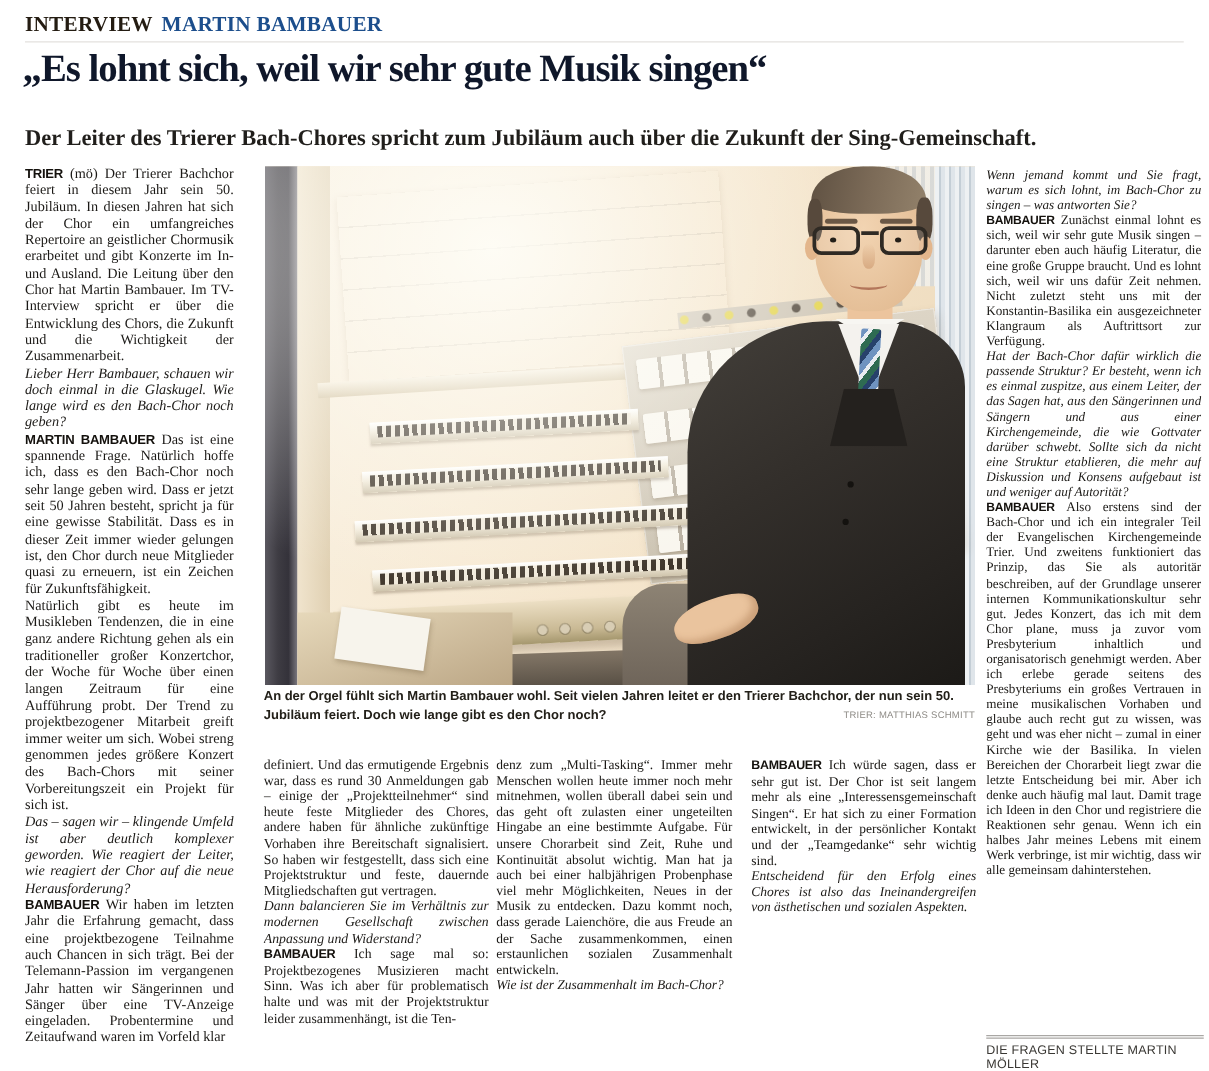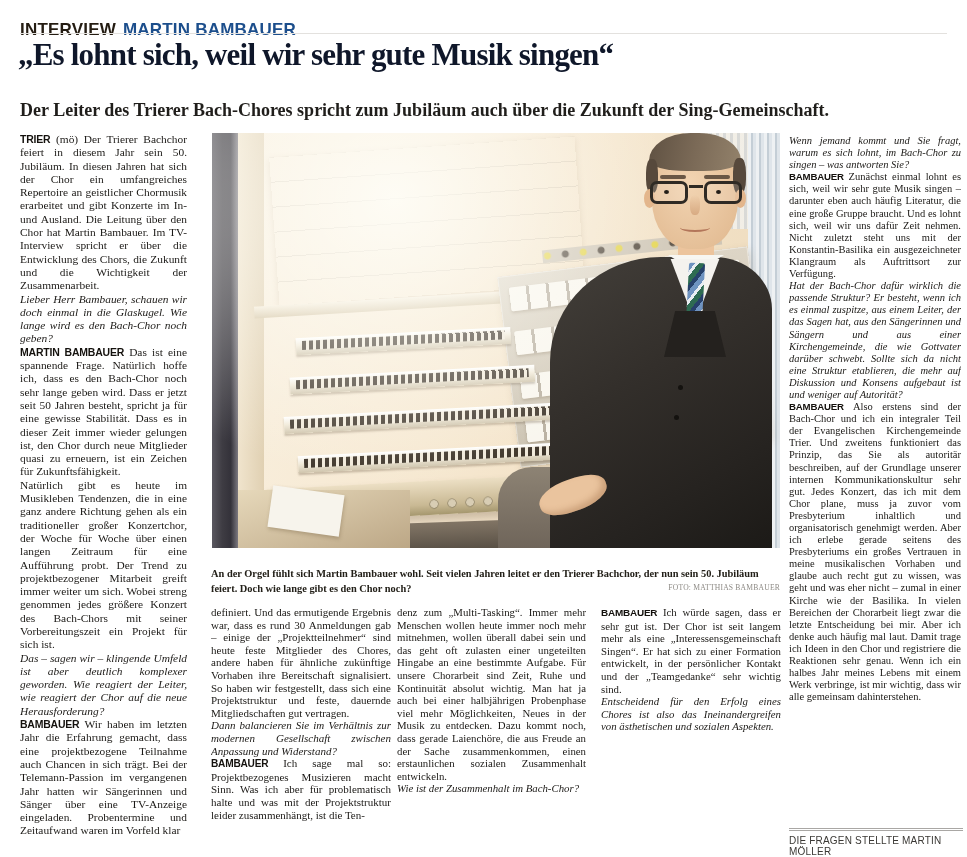--- a/index.html
+++ b/index.html
@@ -4,21 +4,21 @@
 <style>
   :root { --accent:#1c4e8c; }
   * { margin:0; padding:0; box-sizing:border-box; }
   html,body { background:#fff; }
   .page {
     position:relative; width:967px; height:857px; margin:0 auto;
     background:#ffffff; overflow:hidden; color:#1b1916;
     font-family:"Liberation Serif","DejaVu Serif",serif;
   }
   
-  .kicker { position:absolute; left:20px; top:20px; font-family:Liberation Sans, sans-serif; font-weight:bold; font-size:17px; letter-spacing:.2px; white-space:nowrap; }
+  .kicker { position:absolute; left:20px; top:10px; font-family:Liberation Serif, serif; font-weight:bold; font-size:17px; letter-spacing:.2px; white-space:nowrap; }
   .kicker .k-label { color:#241c12; }
   .kicker .k-name  { color:var(--accent); margin-left:7px; }
   .kicker-rule { position:absolute; left:20px; right:20px; top:33px; height:1px; background:#e3e1de; }
   .headline { position:absolute; left:18px; top:37px; width:932px; font-size:31px; font-weight:700; letter-spacing:-0.8px; color:#0f172a; line-height:1.15; white-space:nowrap; }
   .subtitle { position:absolute; left:20px; top:100px; width:940px; font-size:18px; color:#201e1b; }
   
   .col { position:absolute; overflow:hidden; text-align:justify; }
   .col-1 { left:20px;  top:133px; width:167px; height:724px; font-size:11.4px; line-height:13.3px; }
   .col-2 { left:211px; top:606px; width:180px; height:251px; font-size:11px; line-height:12.6px; }
   .col-3 { left:397px; top:606px; width:189px; height:251px; font-size:10.8px; line-height:12.6px; }
@@ -77,21 +77,21 @@
   .m-glasses { left:118px; top:48px; width:92px; height:26px; display:flex; justify-content:space-between; }
   .m-glasses .lens { width:38px; height:23px; border:3px solid #2f2a24; border-radius:7px; background:rgba(255,255,255,.14); }
   .m-glasses::before { content:""; position:absolute; left:39px; right:39px; top:4px; height:3px; background:#2f2a24; }
   .m-eye-l { left:132px; top:57px; width:5px; height:4px; background:#241f19; border-radius:50%; }
   .m-eye-r { left:184px; top:57px; width:5px; height:4px; background:#241f19; border-radius:50%; }
   .m-nose { left:158px; top:62px; width:10px; height:20px; background:linear-gradient(rgba(0,0,0,0),#d8ab83); border-radius:40%; }
   .m-mouth { left:148px; top:90px; width:30px; height:9px; border-bottom:2.5px solid #b3765a; border-radius:0 0 50% 50%; }
   .m-btn1 { left:146px; top:252px; width:5px; height:5px; background:#14120f; border-radius:50%; }
   .m-btn2 { left:142px; top:282px; width:5px; height:5px; background:#14120f; border-radius:50%; }
   
-  .caption { position:absolute; left:211px; top:551px; width:569px; font-family:Liberation Serif, serif; font-weight:bold; font-size:10.4px; line-height:14.6px; color:#232019;margin-top:16px; }
+  .caption { position:absolute; left:211px; top:551px; width:569px; font-family:Liberation Sans, sans-serif; font-weight:bold; font-size:10.4px; line-height:14.6px; color:#232019; }
   .ph-credit { position:absolute; right:0; bottom:1px; font-weight:normal; font-size:7.6px; letter-spacing:.2px; color:#8e8b86; }
 </style>
 </head>
 <body>
 
 <div class="page">
 
   <div class="kicker">
     <span class="k-label">INTERVIEW</span><span class="k-name">MARTIN BAMBAUER</span>
   </div>
@@ -151,21 +151,21 @@
       <div class="m-eye-r"></div>
       <div class="m-nose"></div>
       <div class="m-mouth"></div>
       <div class="m-btn1"></div>
       <div class="m-btn2"></div>
     </div>
   </figure>
 
   <figcaption class="caption">
     <span>An der Orgel fühlt sich Martin Bambauer wohl. Seit vielen Jahren leitet er den Trierer Bachchor, der nun sein 50. Jubiläum feiert. Doch wie lange gibt es den Chor noch?</span>
-    <span class="ph-credit">FOTO: MATTHIAS BAMBAUER</span>
+    <span class="ph-credit">TRIER: MATTHIAS SCHMITT</span>
   </figcaption>
 
   <div class="col col-1">
       <p class="para lead"><b class="speaker">TRIER </b>(mö) Der Trierer Bachchor feiert in diesem Jahr sein 50. Jubiläum. In diesen Jahren hat sich der Chor ein umfangreiches Repertoire an geistlicher Chormusik erarbeitet und gibt Konzerte im In- und Ausland. Die Leitung über den Chor hat Martin Bambauer. Im TV-Interview spricht er über die Entwicklung des Chors, die Zukunft und die Wichtigkeit der Zusammenarbeit.</p>
       <p class="para question">Lieber Herr Bambauer, schauen wir doch einmal in die Glaskugel. Wie lange wird es den Bach-Chor noch geben?</p>
       <p class="para answer"><b class="speaker">MARTIN BAMBAUER </b>Das ist eine spannende Frage. Natürlich hoffe ich, dass es den Bach-Chor noch sehr lange geben wird. Dass er jetzt seit 50 Jahren besteht, spricht ja für eine gewisse Stabilität. Dass es in dieser Zeit immer wieder gelungen ist, den Chor durch neue Mitglieder quasi zu erneuern, ist ein Zeichen für Zukunftsfähigkeit.</p>
       <p class="para body">Natürlich gibt es heute im Musikleben Tendenzen, die in eine ganz andere Richtung gehen als ein traditioneller großer Konzertchor, der Woche für Woche über einen langen Zeitraum für eine Aufführung probt. Der Trend zu projektbezogener Mitarbeit greift immer weiter um sich. Wobei streng genommen jedes größere Konzert des Bach-Chors mit seiner Vorbereitungszeit ein Projekt für sich ist.</p>
       <p class="para question">Das – sagen wir – klingende Umfeld ist aber deutlich komplexer geworden. Wie reagiert der Leiter, wie reagiert der Chor auf die neue Herausforderung?</p>
       <p class="para answer"><b class="speaker">BAMBAUER </b>Wir haben im letzten Jahr die Erfahrung gemacht, dass eine projektbezogene Teilnahme auch Chancen in sich trägt. Bei der Telemann-Passion im vergangenen Jahr hatten wir Sängerinnen und Sänger über eine TV-Anzeige eingeladen. Probentermine und Zeitaufwand waren im Vorfeld klar</p>
     </div>

